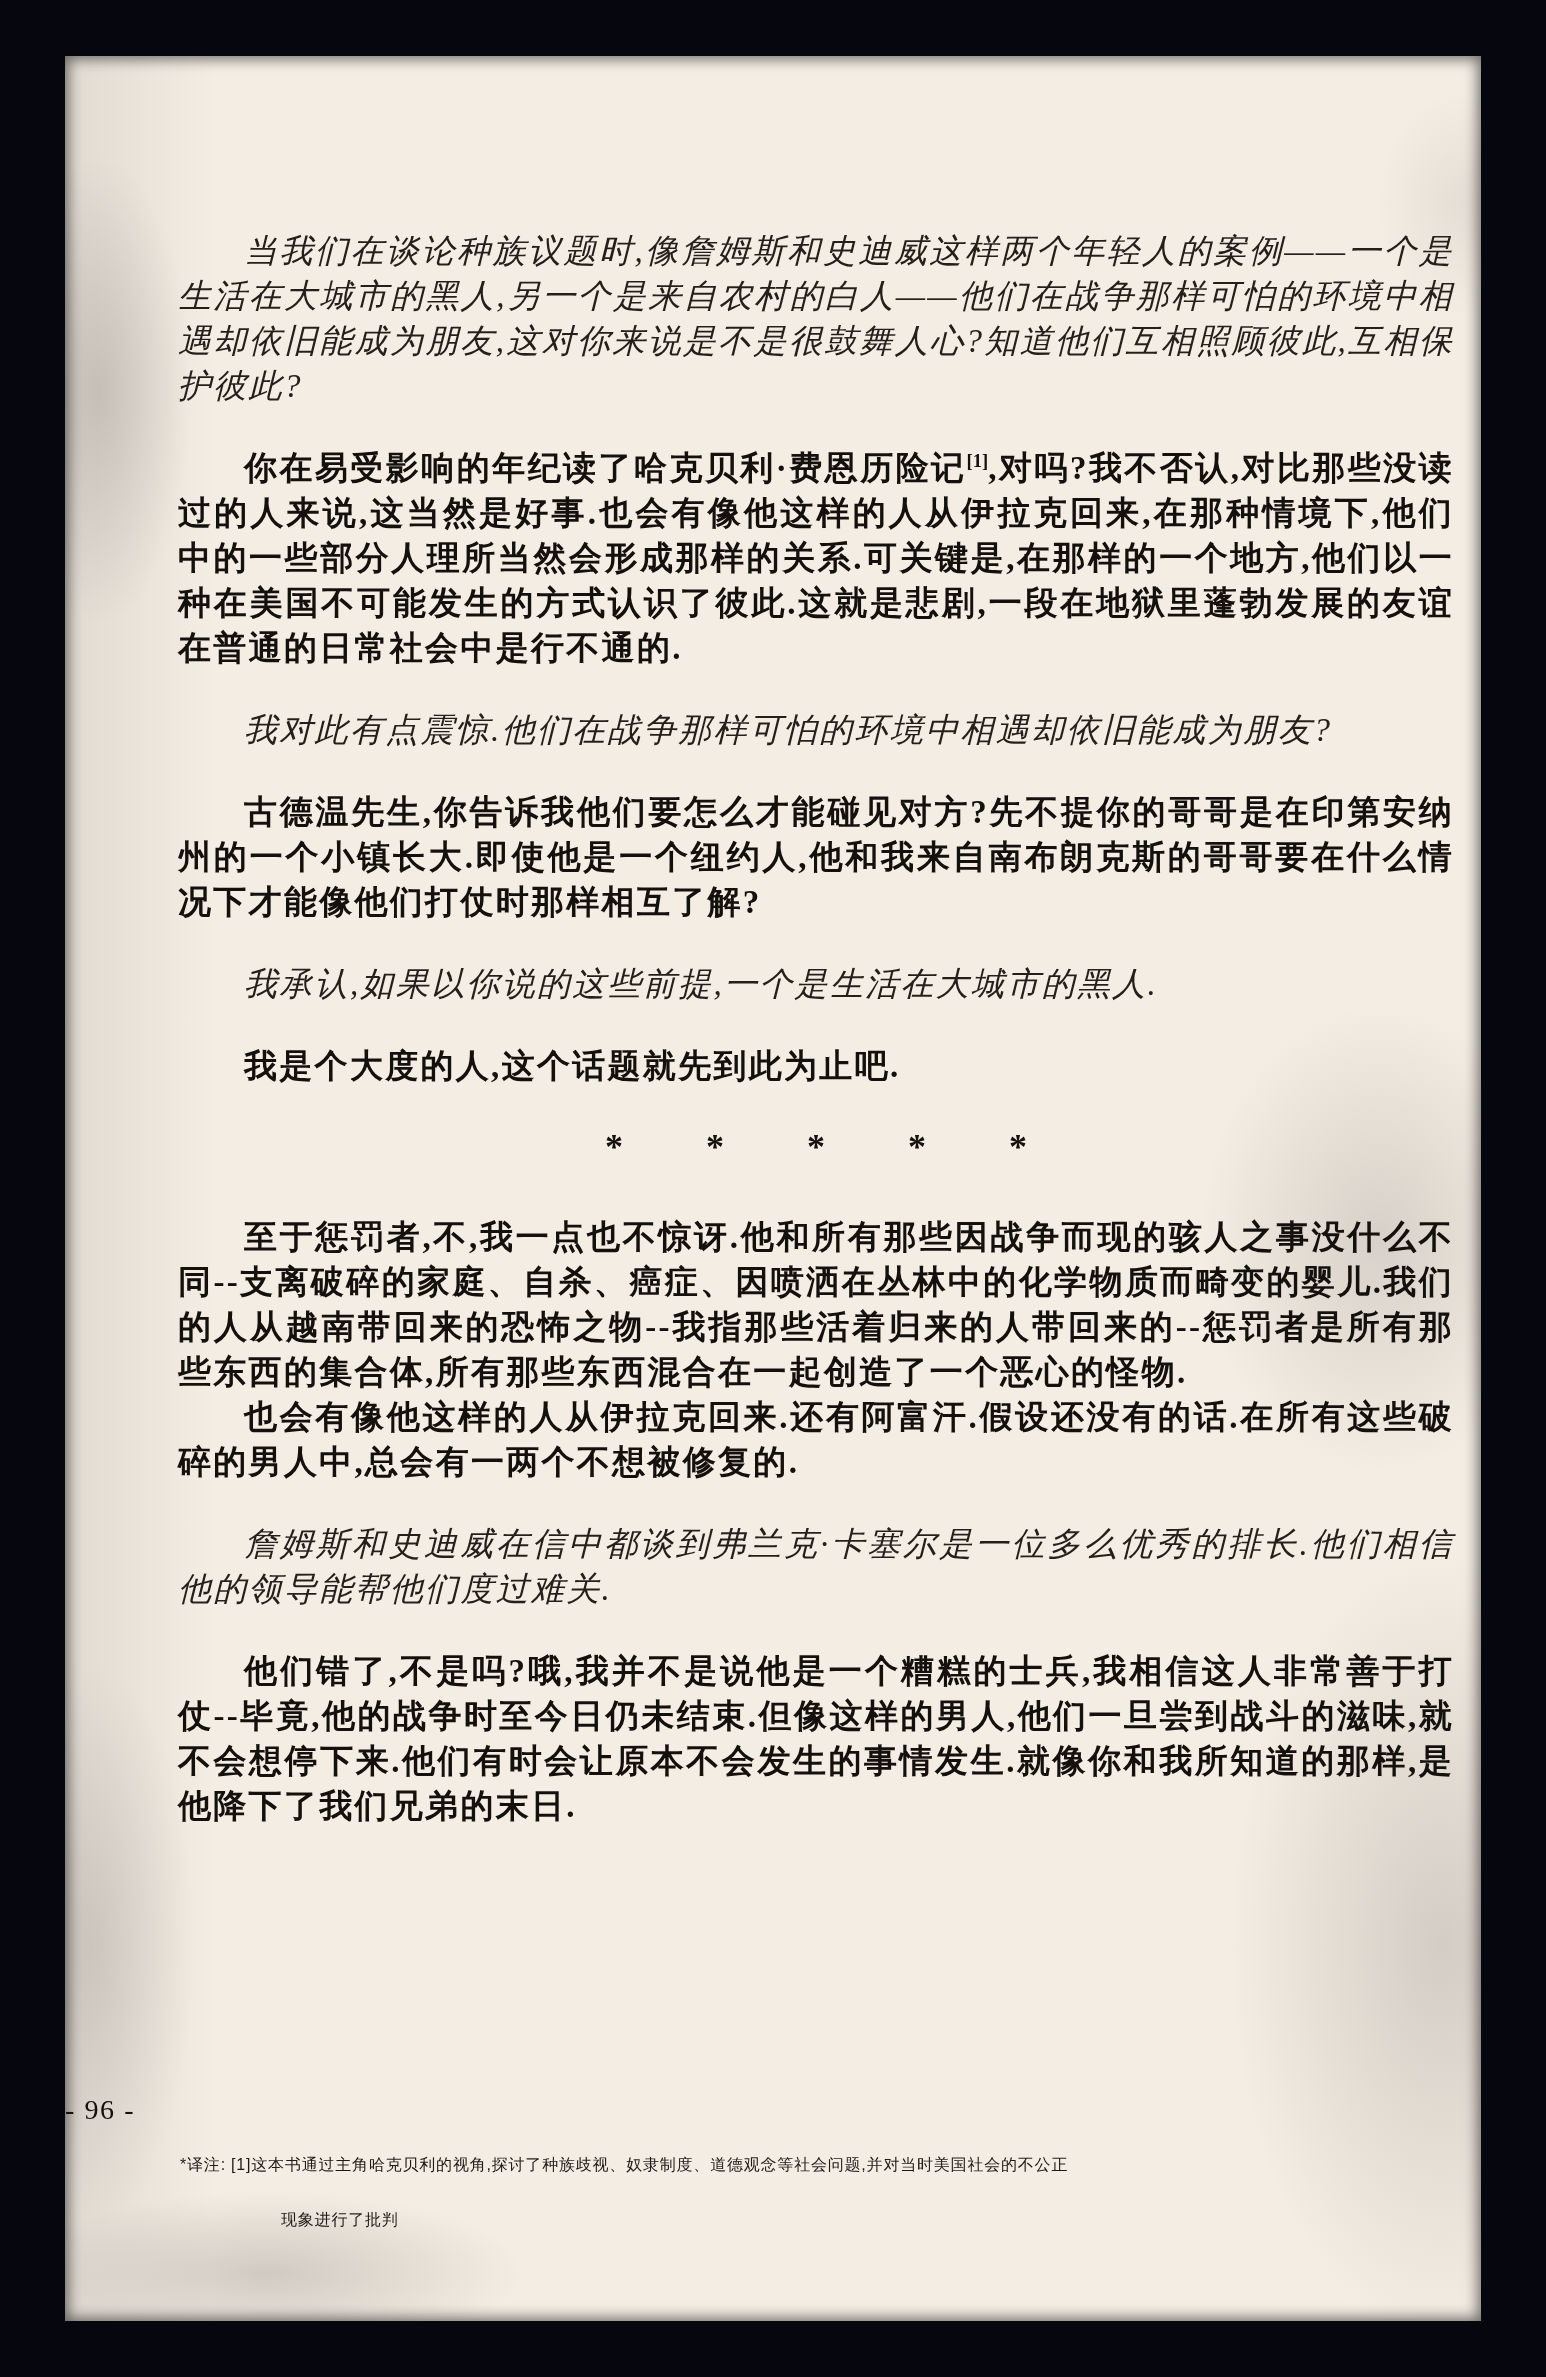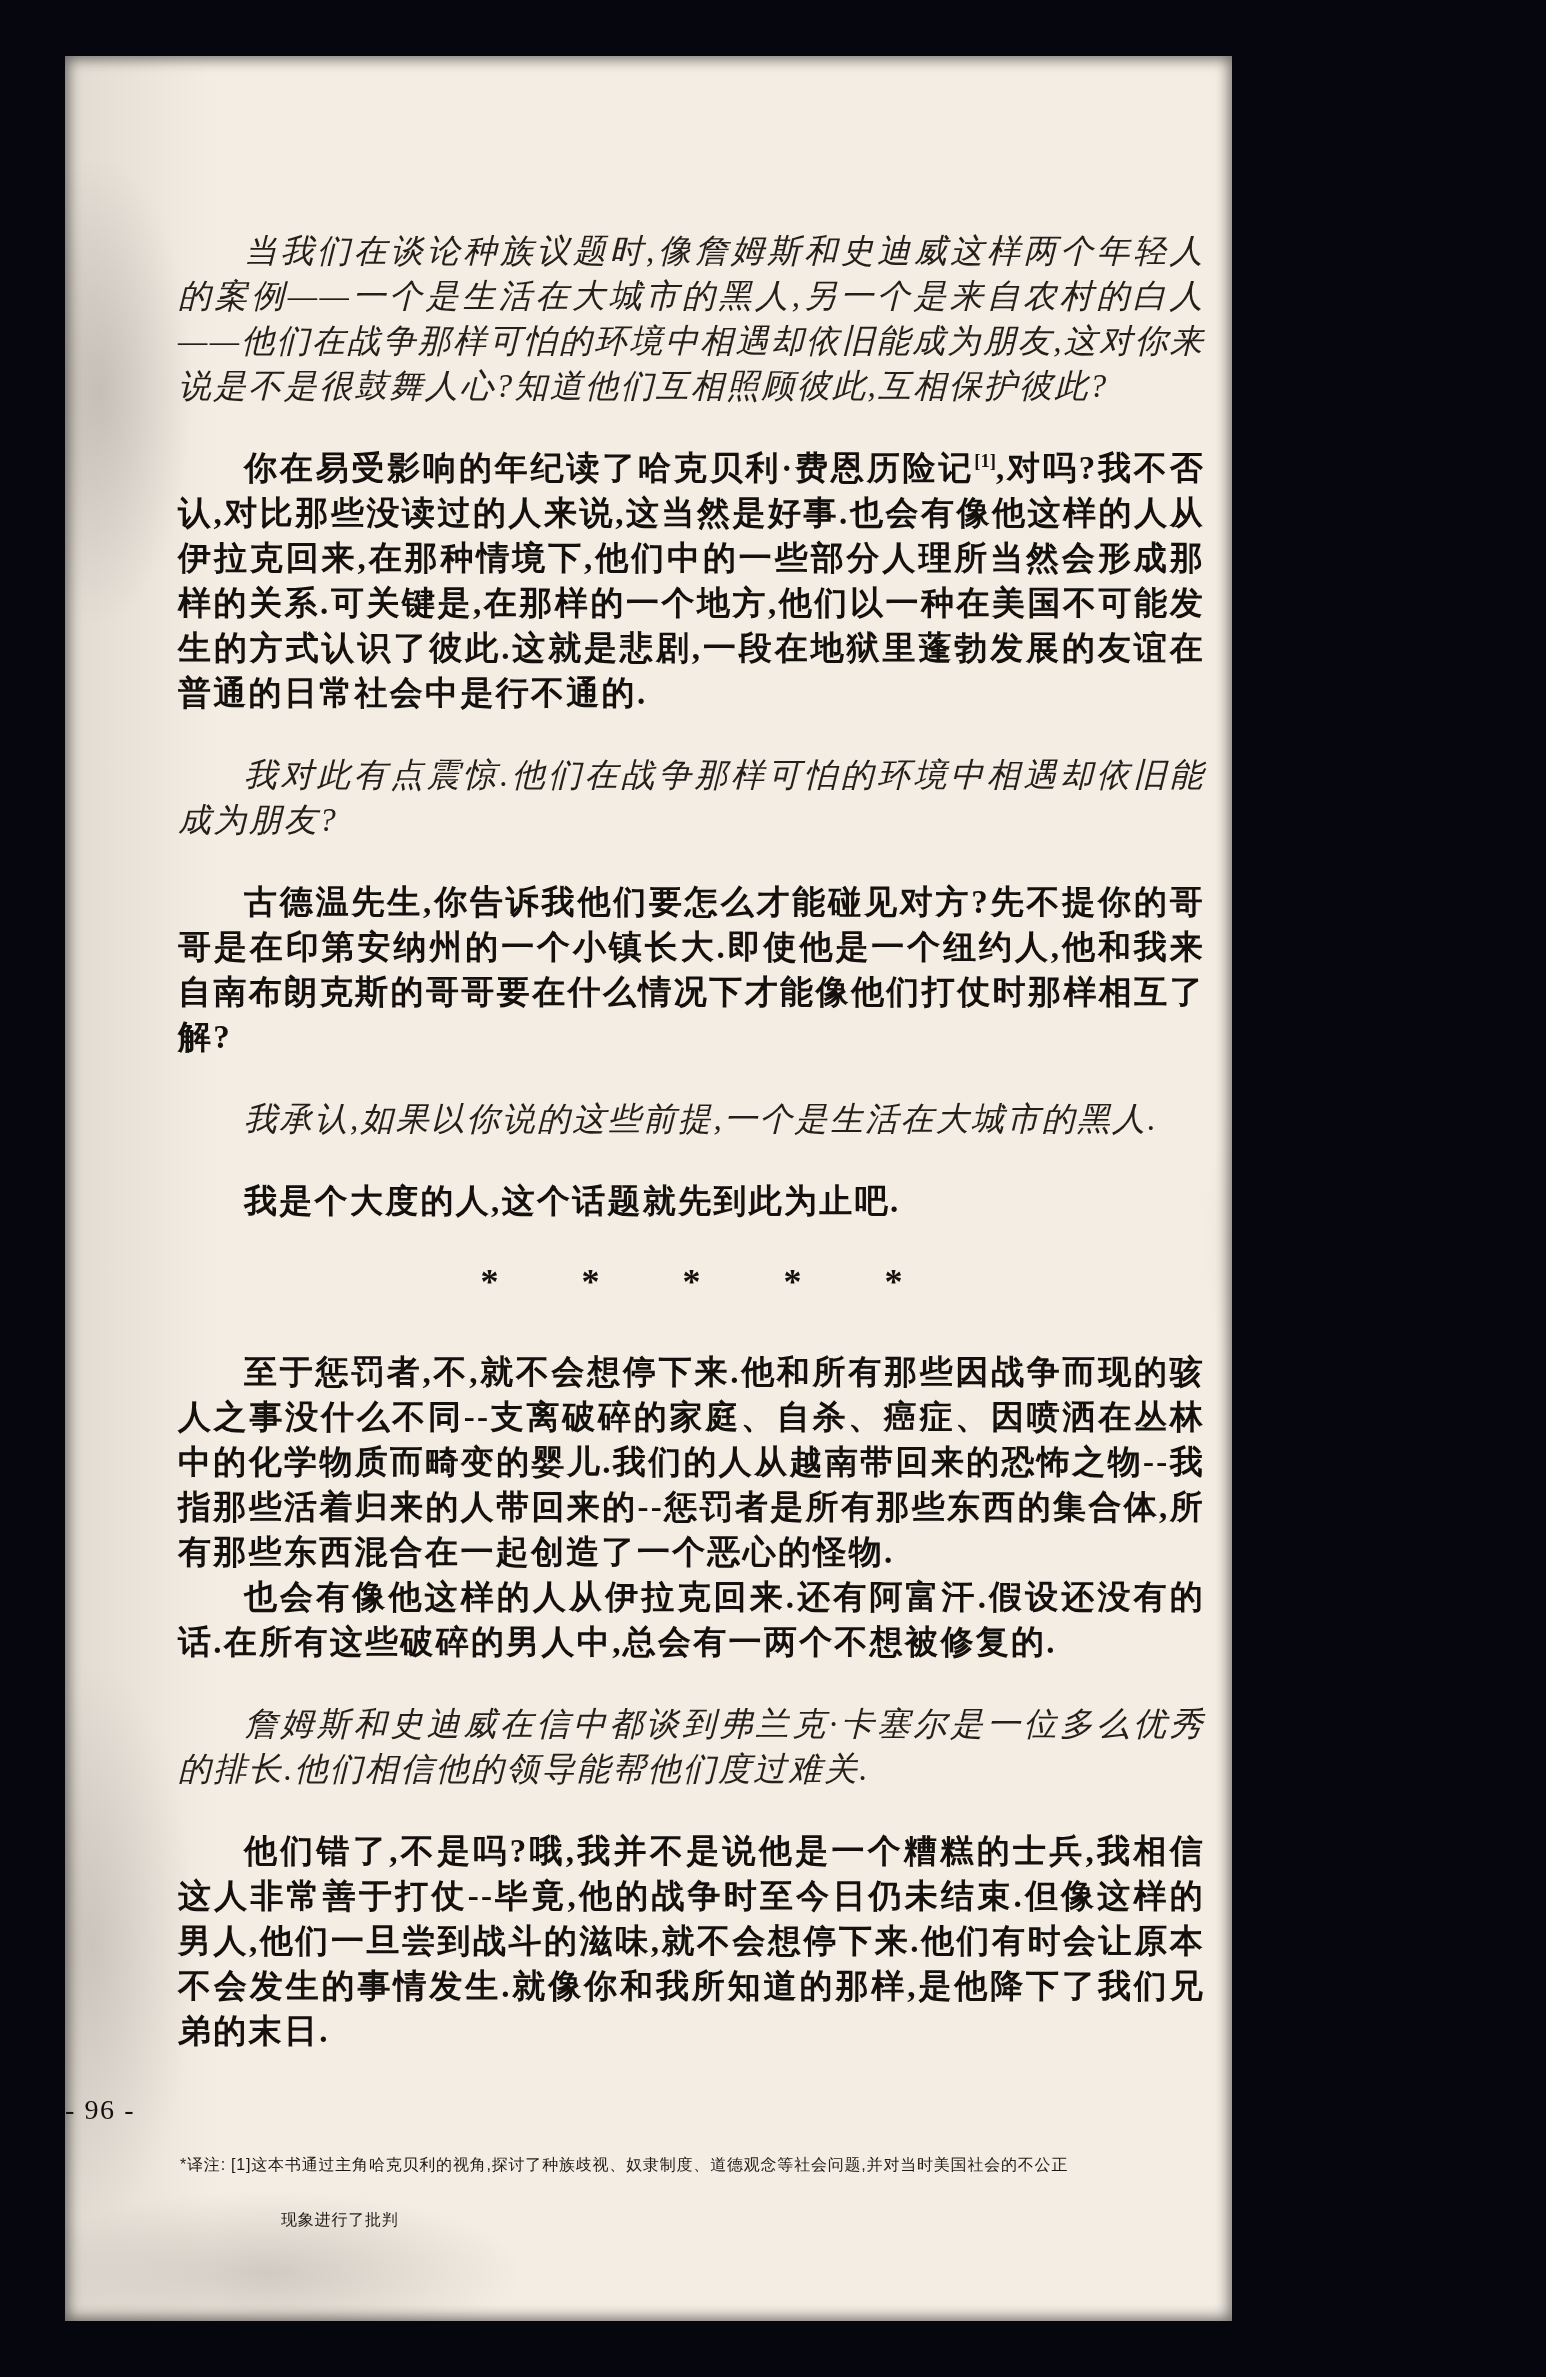--- a/index.html
+++ b/index.html
@@ -5,21 +5,21 @@
   html, body { margin:0; padding:0; }
   body {
     width:1547px; height:2377px;
     background:#06060e;
     position:relative;
     overflow:hidden;
     font-family:"Liberation Serif","DejaVu Serif",serif;
   }
   .paper {
     position:absolute; left:65px; top:56px;
-    width:1167px; height:2265px;
+    width:1416px; height:2265px;
     background-color:#f3ede3;
     background-image:
       linear-gradient(to right, rgba(130,120,118,0.16) 0px, rgba(130,120,118,0.0) 148px),
       radial-gradient(ellipse 132px 335px at 35px 335px,  rgba(150,140,136,0.38), transparent 70%),
       radial-gradient(ellipse 148px 405px at 27px 1890px, rgba(150,140,136,0.30), transparent 70%),
       radial-gradient(ellipse 366px 117px at 202px 2217px,rgba(150,140,136,0.36), transparent 70%),
       radial-gradient(ellipse 257px 335px at 1315px 1183px,rgba(152,142,138,0.30), transparent 70%),
       radial-gradient(ellipse 303px 560px at 1377px 1890px,rgba(152,142,138,0.34), transparent 70%),
       radial-gradient(ellipse 124px 163px at 1400px 148px, rgba(152,142,138,0.16), transparent 70%);
     box-shadow: 0 0 14px 3.1px rgba(0,0,0,0.55) inset;
@@ -86,21 +86,21 @@
     <p class="q">我对此有点震惊.他们在战争那样可怕的环境中相遇却依旧能成为朋友?</p>
 
     <p class="a">古德温先生,你告诉我他们要怎么才能碰见对方?先不提你的哥哥是在印第安纳州的一个小镇长大.即使他是一个纽约人,他和我来自南布朗克斯的哥哥要在什么情况下才能像他们打仗时那样相互了解?</p>
 
     <p class="q">我承认,如果以你说的这些前提,一个是生活在大城市的黑人.</p>
 
     <p class="a">我是个大度的人,这个话题就先到此为止吧.</p>
 
     <div class="stars">* * * * *</div>
 
-    <p class="a no-gap">至于惩罚者,不,就不会想停下来.他和所有那些因战争而现的骇人之事没什么不同--支离破碎的家庭、自杀、癌症、因喷洒在丛林中的化学物质而畸变的婴儿.我们的人从越南带回来的恐怖之物--我指那些活着归来的人带回来的--惩罚者是所有那些东西的集合体,所有那些东西混合在一起创造了一个恶心的怪物.</p>
+    <p class="a no-gap">至于惩罚者,不,我一点也不惊讶.他和所有那些因战争而现的骇人之事没什么不同--支离破碎的家庭、自杀、癌症、因喷洒在丛林中的化学物质而畸变的婴儿.我们的人从越南带回来的恐怖之物--我指那些活着归来的人带回来的--惩罚者是所有那些东西的集合体,所有那些东西混合在一起创造了一个恶心的怪物.</p>
 
     <p class="a">也会有像他这样的人从伊拉克回来.还有阿富汗.假设还没有的话.在所有这些破碎的男人中,总会有一两个不想被修复的.</p>
 
     <p class="q">詹姆斯和史迪威在信中都谈到弗兰克·卡塞尔是一位多么优秀的排长.他们相信他的领导能帮他们度过难关.</p>
 
     <p class="a">他们错了,不是吗?哦,我并不是说他是一个糟糕的士兵,我相信这人非常善于打仗--毕竟,他的战争时至今日仍未结束.但像这样的男人,他们一旦尝到战斗的滋味,就不会想停下来.他们有时会让原本不会发生的事情发生.就像你和我所知道的那样,是他降下了我们兄弟的末日.</p>
 
   </div>
 
   <div class="page-footer">

